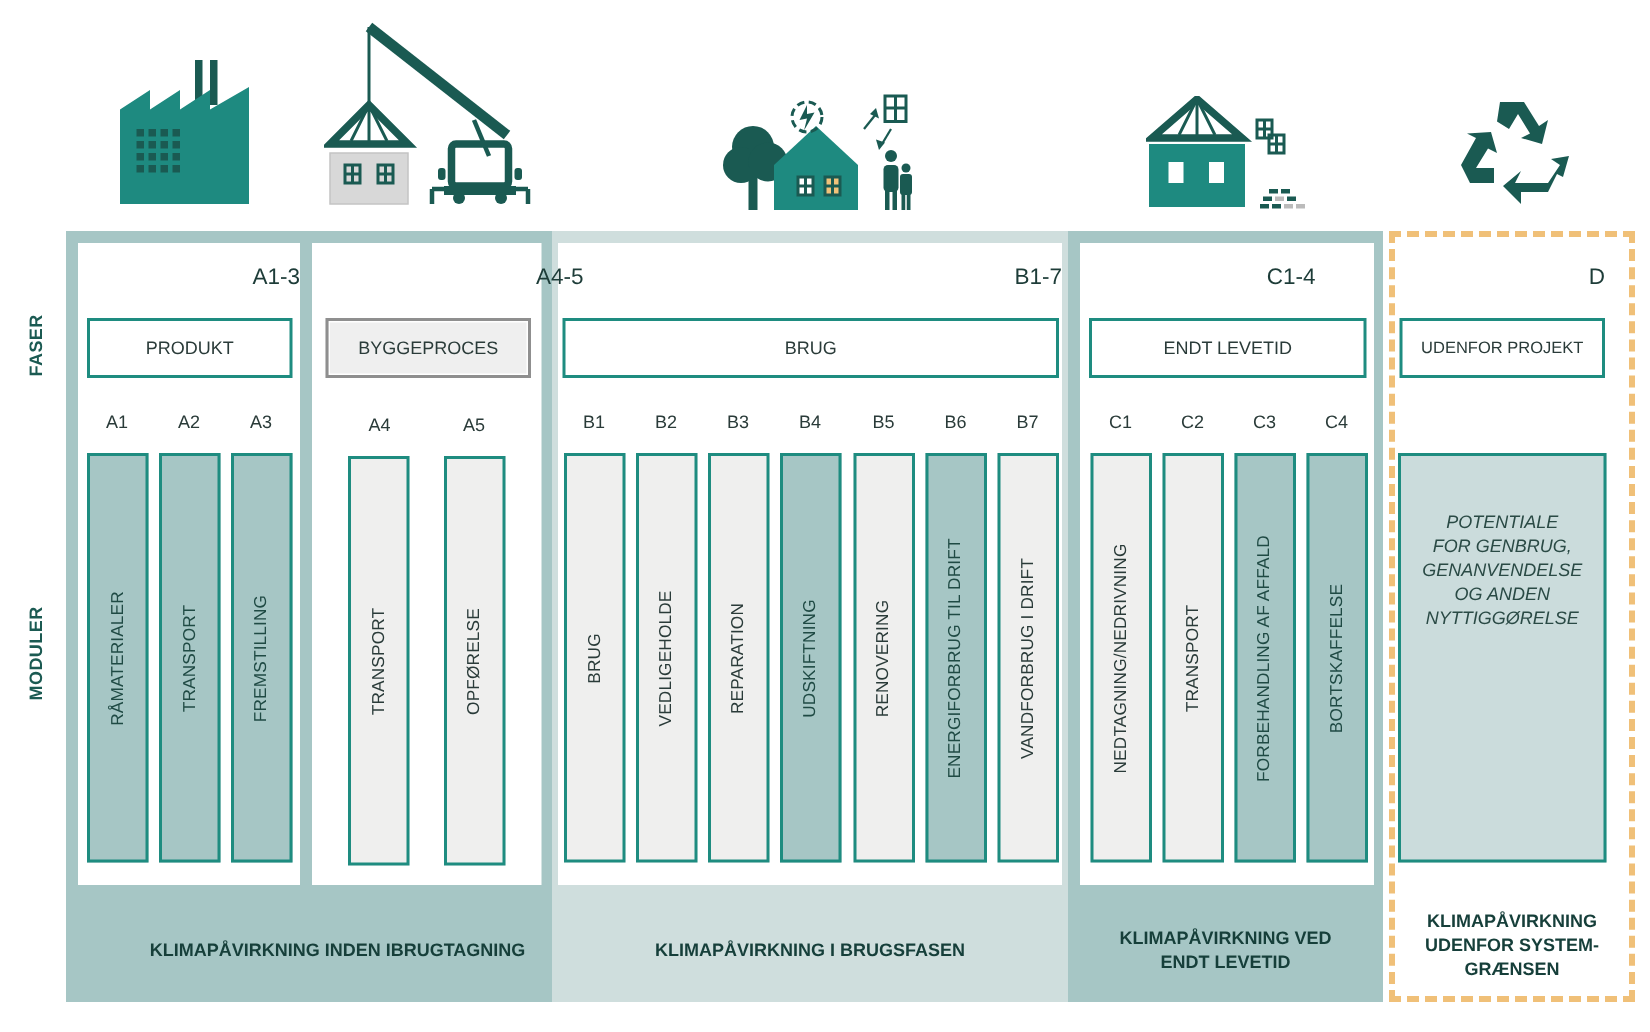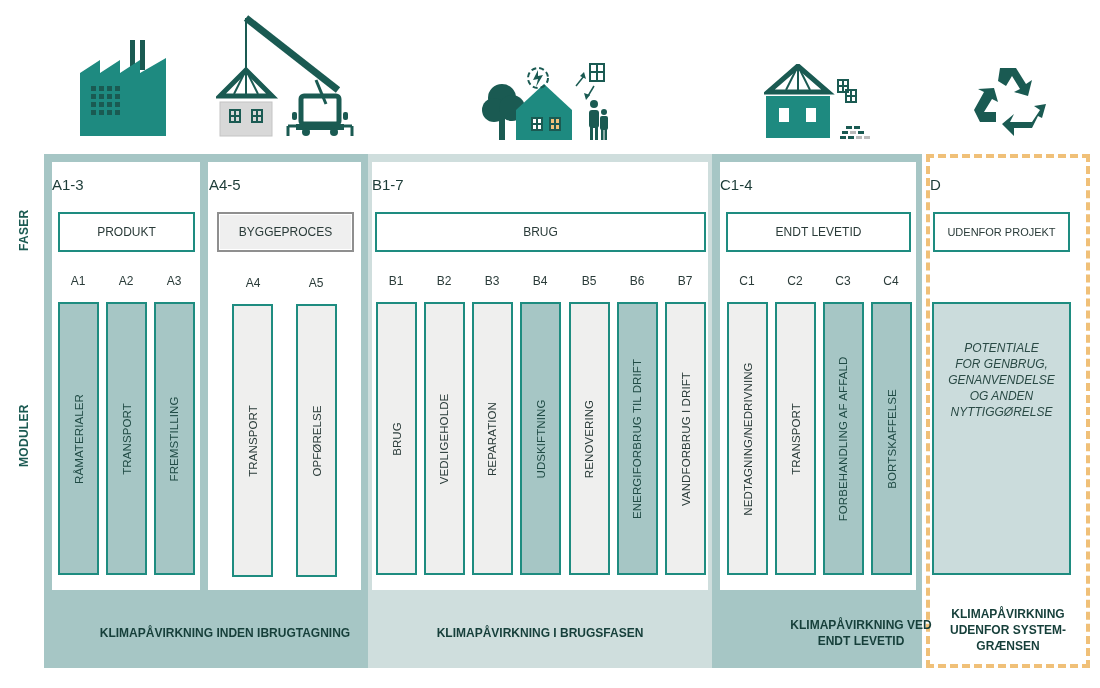--- a/index.html
+++ b/index.html
@@ -3,21 +3,21 @@
 <meta charset="utf-8">
 <style>
   html, body { margin:0; padding:0; background:#ffffff; }
   body { width:1100px; height:688px; position:relative; overflow:hidden;
          font-family:"Liberation Sans", sans-serif; color:#1d4d47; }
   .icon { position:absolute; }
   .side-label { position:absolute; transform:rotate(-90deg); transform-origin:center;
                 font-weight:bold; font-size:12px; color:#1b5a52; white-space:nowrap; letter-spacing:0.3px; }
   .group-bg { position:absolute; }
   .group-panel { position:absolute; background:#ffffff; }
-  .group-code { position:absolute; font-size:15px; color:#1d3c38; text-align:left; }
+  .group-code { position:absolute; font-size:15px; color:#1d3c38; text-align:right; }
   .phase-box { position:absolute; border:2px solid #1e8c80; background:#fff;
                display:flex; align-items:center; justify-content:center;
                font-size:12px; color:#2a3b39; box-sizing:border-box; }
   .phase-box.gray { border:2px solid #8f8f8f; background:#efefef; box-shadow: inset 0 0 0 1px #fff; }
   .mod-code { position:absolute; font-size:12px; color:#2a3b39; text-align:center; width:40px; }
   .mod-bar { position:absolute; border:2px solid #1e8c80; box-sizing:border-box;
              display:flex; align-items:center; justify-content:center; overflow:hidden; }
   .mod-bar.light { background:#efefee; }
   .mod-bar.dark { background:#a6c6c5; }
   .mod-bar .vt { transform:rotate(-90deg); white-space:nowrap; font-size:11.5px; color:#2a3b39; letter-spacing:0.1px; }
@@ -260,21 +260,21 @@
   <div>OG ANDEN</div>
   <div>NYTTIGGØRELSE</div>
 </div>
 
 <div class="footer" style="left:53px;top:598px;width:344px;height:70px">
   <div>KLIMAPÅVIRKNING INDEN IBRUGTAGNING</div>
 </div>
 <div class="footer" style="left:368px;top:598px;width:344px;height:70px">
   <div>KLIMAPÅVIRKNING I BRUGSFASEN</div>
 </div>
-<div class="footer" style="left:756px;top:598px;width:210px;height:70px;flex-direction:column">
+<div class="footer" style="left:712px;top:598px;width:210px;height:70px;flex-direction:column">
   <div>KLIMAPÅVIRKNING VED</div>
   <div>ENDT LEVETID</div>
 </div>
 <div class="footer" style="left:926px;top:598px;width:164px;height:64px;flex-direction:column">
   <div>KLIMAPÅVIRKNING</div>
   <div>UDENFOR SYSTEM-</div>
   <div>GRÆNSEN</div>
 </div>
 
 </body></html>

